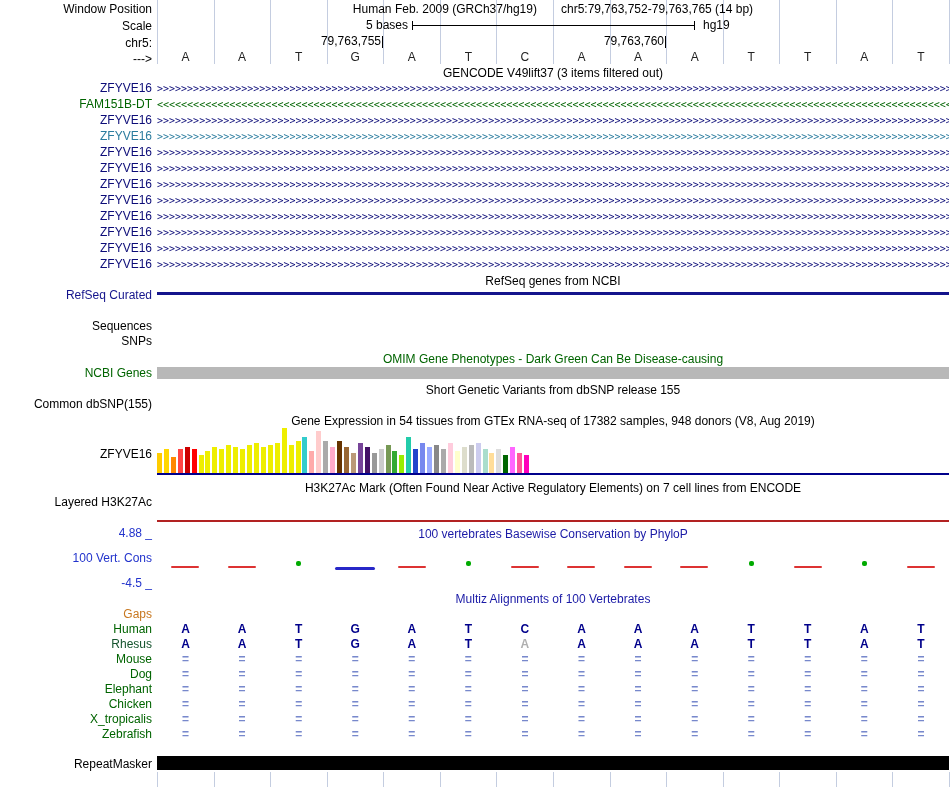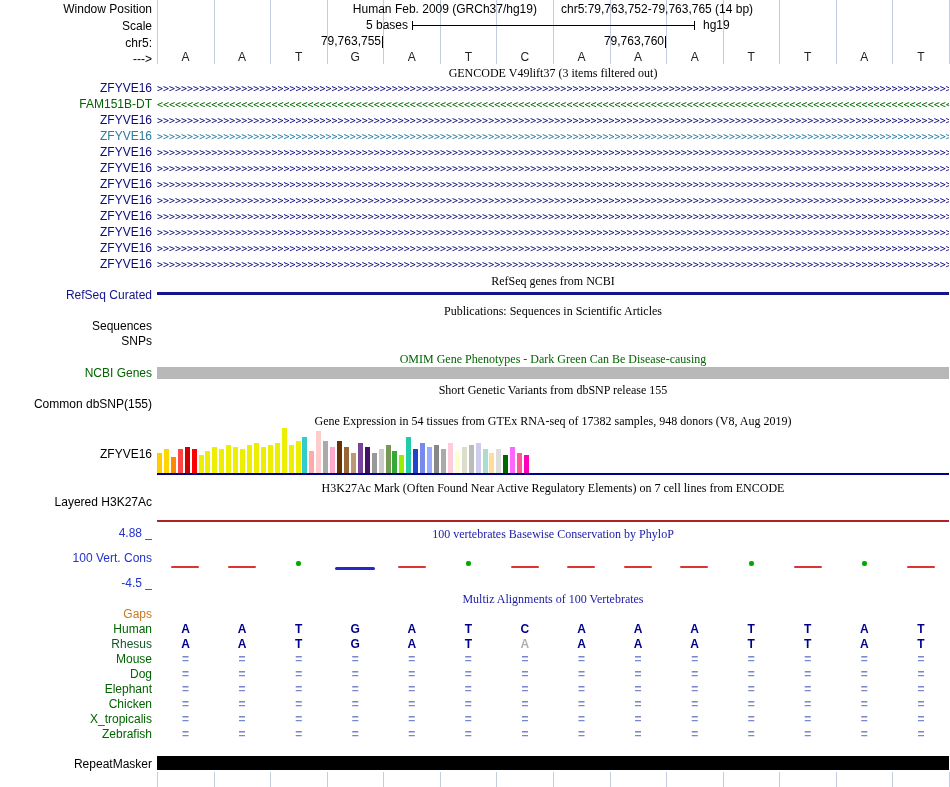--- a/index.html
+++ b/index.html
@@ -4,21 +4,21 @@
 <style>
   * { margin:0; padding:0; box-sizing:border-box; }
   html,body { background:#fff; }
   .gb { position:relative; width:950px; height:787px; overflow:hidden;
         font-family:"Liberation Sans", sans-serif; font-size:12px; color:#000; background:#fff; }
   .grid { position:absolute; left:0; width:950px; pointer-events:none; }
   #grid-top { top:0; height:64px; }
   #grid-bottom { top:772px; height:15px; }
   .vline { position:absolute; top:0; bottom:0; width:1px; background:#c4cde0; }
   .lbl { position:absolute; left:0; width:152px; text-align:right; white-space:nowrap; line-height:14px; }
-  .title { position:absolute; left:157px; width:792px; text-align:center; white-space:nowrap; line-height:14px;font-family:Liberation Serif, serif; }
+  .title { position:absolute; left:157px; width:792px; text-align:center; white-space:nowrap; line-height:14px; }
   .hbar { position:absolute; left:157px; width:792px; }
   .headcenter { position:absolute; top:2px; left:157px; width:792px; display:flex; justify-content:center; gap:24px; white-space:nowrap; }
   .scale-text { position:absolute; top:19px; right:542px; line-height:13px; }
   .scale-bar { position:absolute; top:25px; left:412px; width:283px; height:1px; background:#000; }
   .scale-bar::before, .scale-bar::after { content:""; position:absolute; top:-4px; width:1px; height:9px; background:#000; }
   .scale-bar::before { left:0; } .scale-bar::after { right:0; }
   .hg19 { position:absolute; top:19px; left:703px; line-height:13px; }
   .postick { position:absolute; top:35px; height:13px; line-height:13px; white-space:nowrap; }
   .postick .bar { display:inline-block; width:1px; height:12px; background:#000; vertical-align:middle; margin-left:1px; }
   .cellrow { position:absolute; left:157px; width:792px; height:15px; }
@@ -160,21 +160,20 @@
       <div class="generow" style="top: 257px;">
         <div class="genelabel" style="color: rgb(12, 12, 120);">ZFYVE16</div>
         <div class="arrows" style="color: rgb(12, 12, 120);">&gt;&gt;&gt;&gt;&gt;&gt;&gt;&gt;&gt;&gt;&gt;&gt;&gt;&gt;&gt;&gt;&gt;&gt;&gt;&gt;&gt;&gt;&gt;&gt;&gt;&gt;&gt;&gt;&gt;&gt;&gt;&gt;&gt;&gt;&gt;&gt;&gt;&gt;&gt;&gt;&gt;&gt;&gt;&gt;&gt;&gt;&gt;&gt;&gt;&gt;&gt;&gt;&gt;&gt;&gt;&gt;&gt;&gt;&gt;&gt;&gt;&gt;&gt;&gt;&gt;&gt;&gt;&gt;&gt;&gt;&gt;&gt;&gt;&gt;&gt;&gt;&gt;&gt;&gt;&gt;&gt;&gt;&gt;&gt;&gt;&gt;&gt;&gt;&gt;&gt;&gt;&gt;&gt;&gt;&gt;&gt;&gt;&gt;&gt;&gt;&gt;&gt;&gt;&gt;&gt;&gt;&gt;&gt;&gt;&gt;&gt;&gt;&gt;&gt;&gt;&gt;&gt;&gt;&gt;&gt;&gt;&gt;&gt;&gt;&gt;&gt;&gt;&gt;&gt;&gt;&gt;&gt;&gt;&gt;&gt;&gt;&gt;&gt;&gt;&gt;&gt;&gt;&gt;&gt;&gt;&gt;&gt;&gt;&gt;&gt;&gt;&gt;&gt;&gt;&gt;&gt;&gt;&gt;&gt;&gt;&gt;&gt;&gt;&gt;&gt;&gt;&gt;&gt;&gt;&gt;&gt;&gt;&gt;&gt;&gt;&gt;&gt;&gt;&gt;&gt;&gt;&gt;&gt;&gt;&gt;&gt;&gt;&gt;&gt;&gt;&gt;&gt;&gt;&gt;&gt;&gt;&gt;&gt;&gt;&gt;&gt;&gt;&gt;&gt;&gt;&gt;&gt;&gt;&gt;&gt;&gt;&gt;&gt;&gt;&gt;&gt;&gt;&gt;&gt;&gt;&gt;&gt;&gt;&gt;&gt;&gt;&gt;&gt;&gt;&gt;&gt;&gt;&gt;&gt;&gt;&gt;&gt;&gt;&gt;&gt;</div>
       </div>
     </div>
 
   <div class="title" style="top:274px">RefSeq genes from NCBI</div>
   <div class="lbl" style="top: 288px; color: rgb(20, 20, 140);">RefSeq Curated</div>
   <div class="hbar" style="top: 292px; height: 3px; background: rgb(20, 20, 140);"></div>
 
-  <div class="title" style="top:304px">Publications: Sequences in Scientific Articles</div>
   <div class="lbl" style="top:319px">Sequences</div>
   <div class="lbl" style="top:334px">SNPs</div>
 
   <div class="title" style="top: 352px; color: rgb(0, 100, 0);">OMIM Gene Phenotypes - Dark Green Can Be Disease-causing</div>
   <div class="lbl" style="top: 366px; color: rgb(0, 100, 0);">NCBI Genes</div>
   <div class="hbar" style="top: 367px; height: 12px; background: rgb(184, 184, 184);"></div>
 
   <div class="title" style="top:383px">Short Genetic Variants from dbSNP release 155</div>
   <div class="lbl" style="top:397px">Common dbSNP(155)</div>
 

